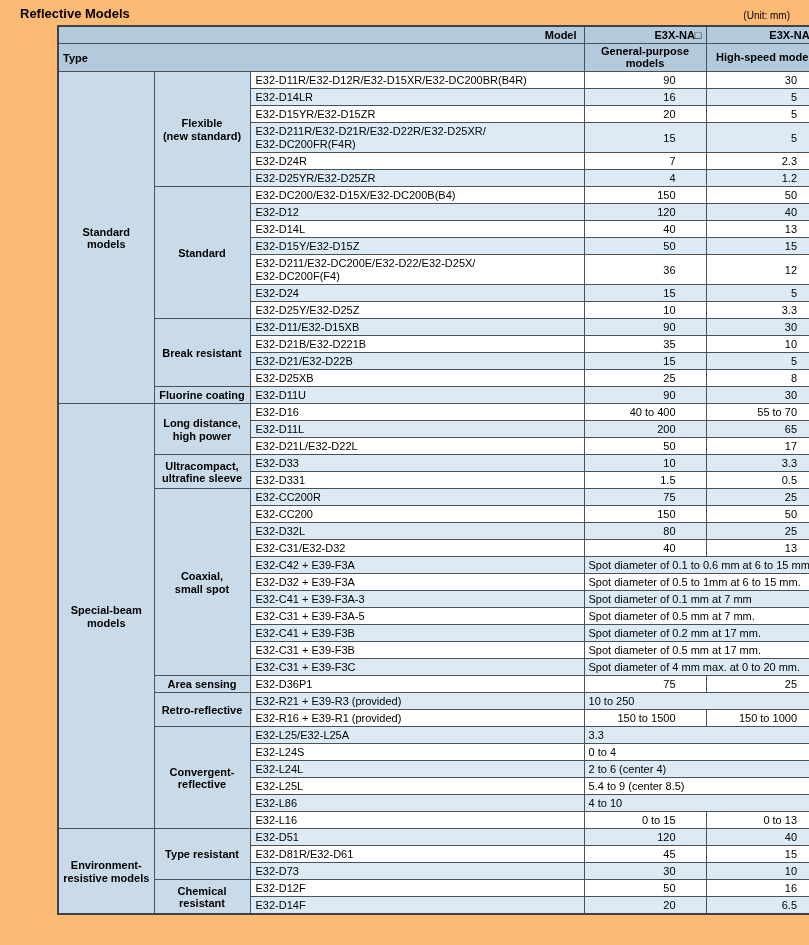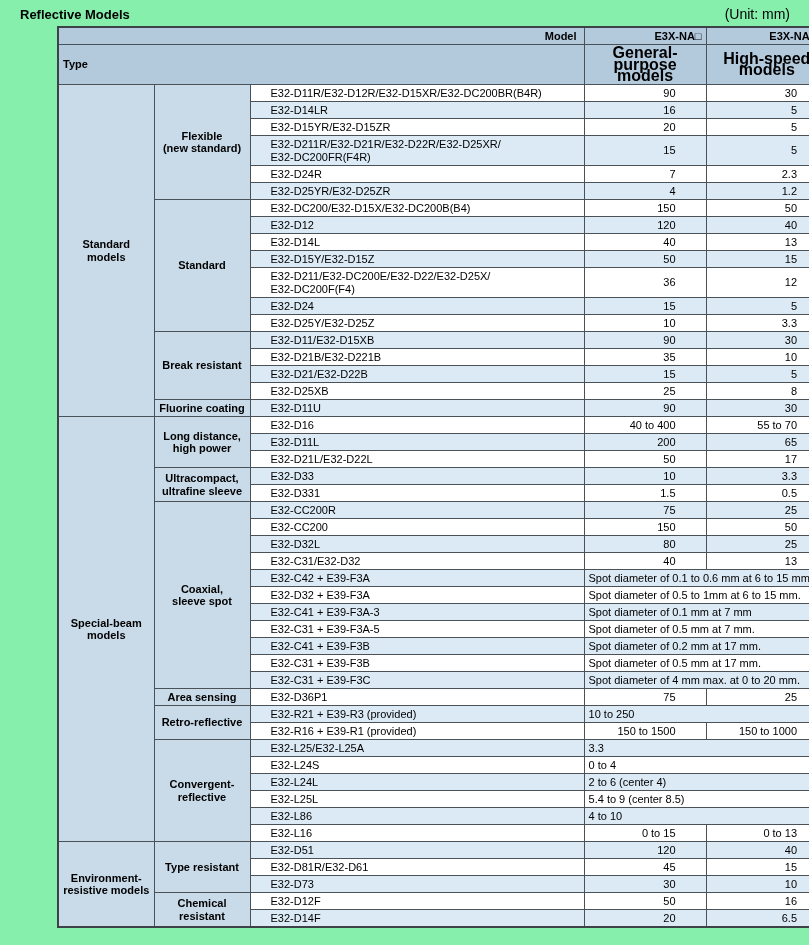--- a/index.html
+++ b/index.html
@@ -5,36 +5,36 @@
   * { margin: 0; padding: 0; box-sizing: border-box; }
   html, body { background: #ffffff; }
   body {
     font-family: "Liberation Sans", sans-serif;
     color: #000000;
     -webkit-font-smoothing: antialiased;
   }
   .page {
     width: 809px;
     min-height: 945px;
-    background: #86efac;
+    background: #fdba74;
     padding: 6px 19px 12px 20px;
   }
   .title-bar {
     display: flex;
     justify-content: space-between;
     align-items: flex-end;
     margin-bottom: 4px;
     width: 770px;
   }
   .title {
     font-size: 13px;
     font-weight: bold;
   }
   .unit-note {
-    font-size: 14px;
+    font-size: 10px;
   }
   table.spec-table {
     border-collapse: collapse;
     table-layout: fixed;
     width: 770px;
     border: 2px solid #3c4248;
     margin-left: 37px;
   }
   .spec-table th, .spec-table td {
     border: 1px solid #4a5157;
@@ -53,36 +53,36 @@
     padding-right: 7px;
     height: 17px;
   }
   th.type-header {
     text-align: left;
     height: 27px;
   }
   th.col-header { text-align: right; }
   th.col-subheader {
     text-align: center;
-    font-size: 16px;
+    font-size: 11px;
     line-height: 11.5px;
     padding: 2px 2px;
   }
   td.cat-cell, td.sub-cell {
     background: #c9dbe9;
     text-align: center;
     white-space: pre-line;
     line-height: 12.5px;
     font-weight: bold;
   }
   td.model-cell {
     background: #ffffff;
     text-align: left;
     white-space: pre-line;
-    padding-left: 20px;
+    padding-left: 5px;
   }
   td.val-cell {
     background: #ffffff;
     text-align: right;
     padding-right: 30px;
   }
   td.span-cell {
     background: #ffffff;
   }
   tr.stripe td.model-cell,
@@ -246,21 +246,21 @@
           <td class="val-cell">10</td>
           <td class="val-cell">3.3</td>
         </tr>
         <tr>
           <td class="model-cell">E32-D331</td>
           <td class="val-cell">1.5</td>
           <td class="val-cell">0.5</td>
         </tr>
         <tr class="stripe">
           <td rowspan="11" class="sub-cell">Coaxial,
-sleeve spot</td>
+small spot</td>
           <td class="model-cell">E32-CC200R</td>
           <td class="val-cell">75</td>
           <td class="val-cell">25</td>
         </tr>
         <tr>
           <td class="model-cell">E32-CC200</td>
           <td class="val-cell">150</td>
           <td class="val-cell">50</td>
         </tr>
         <tr class="stripe">

